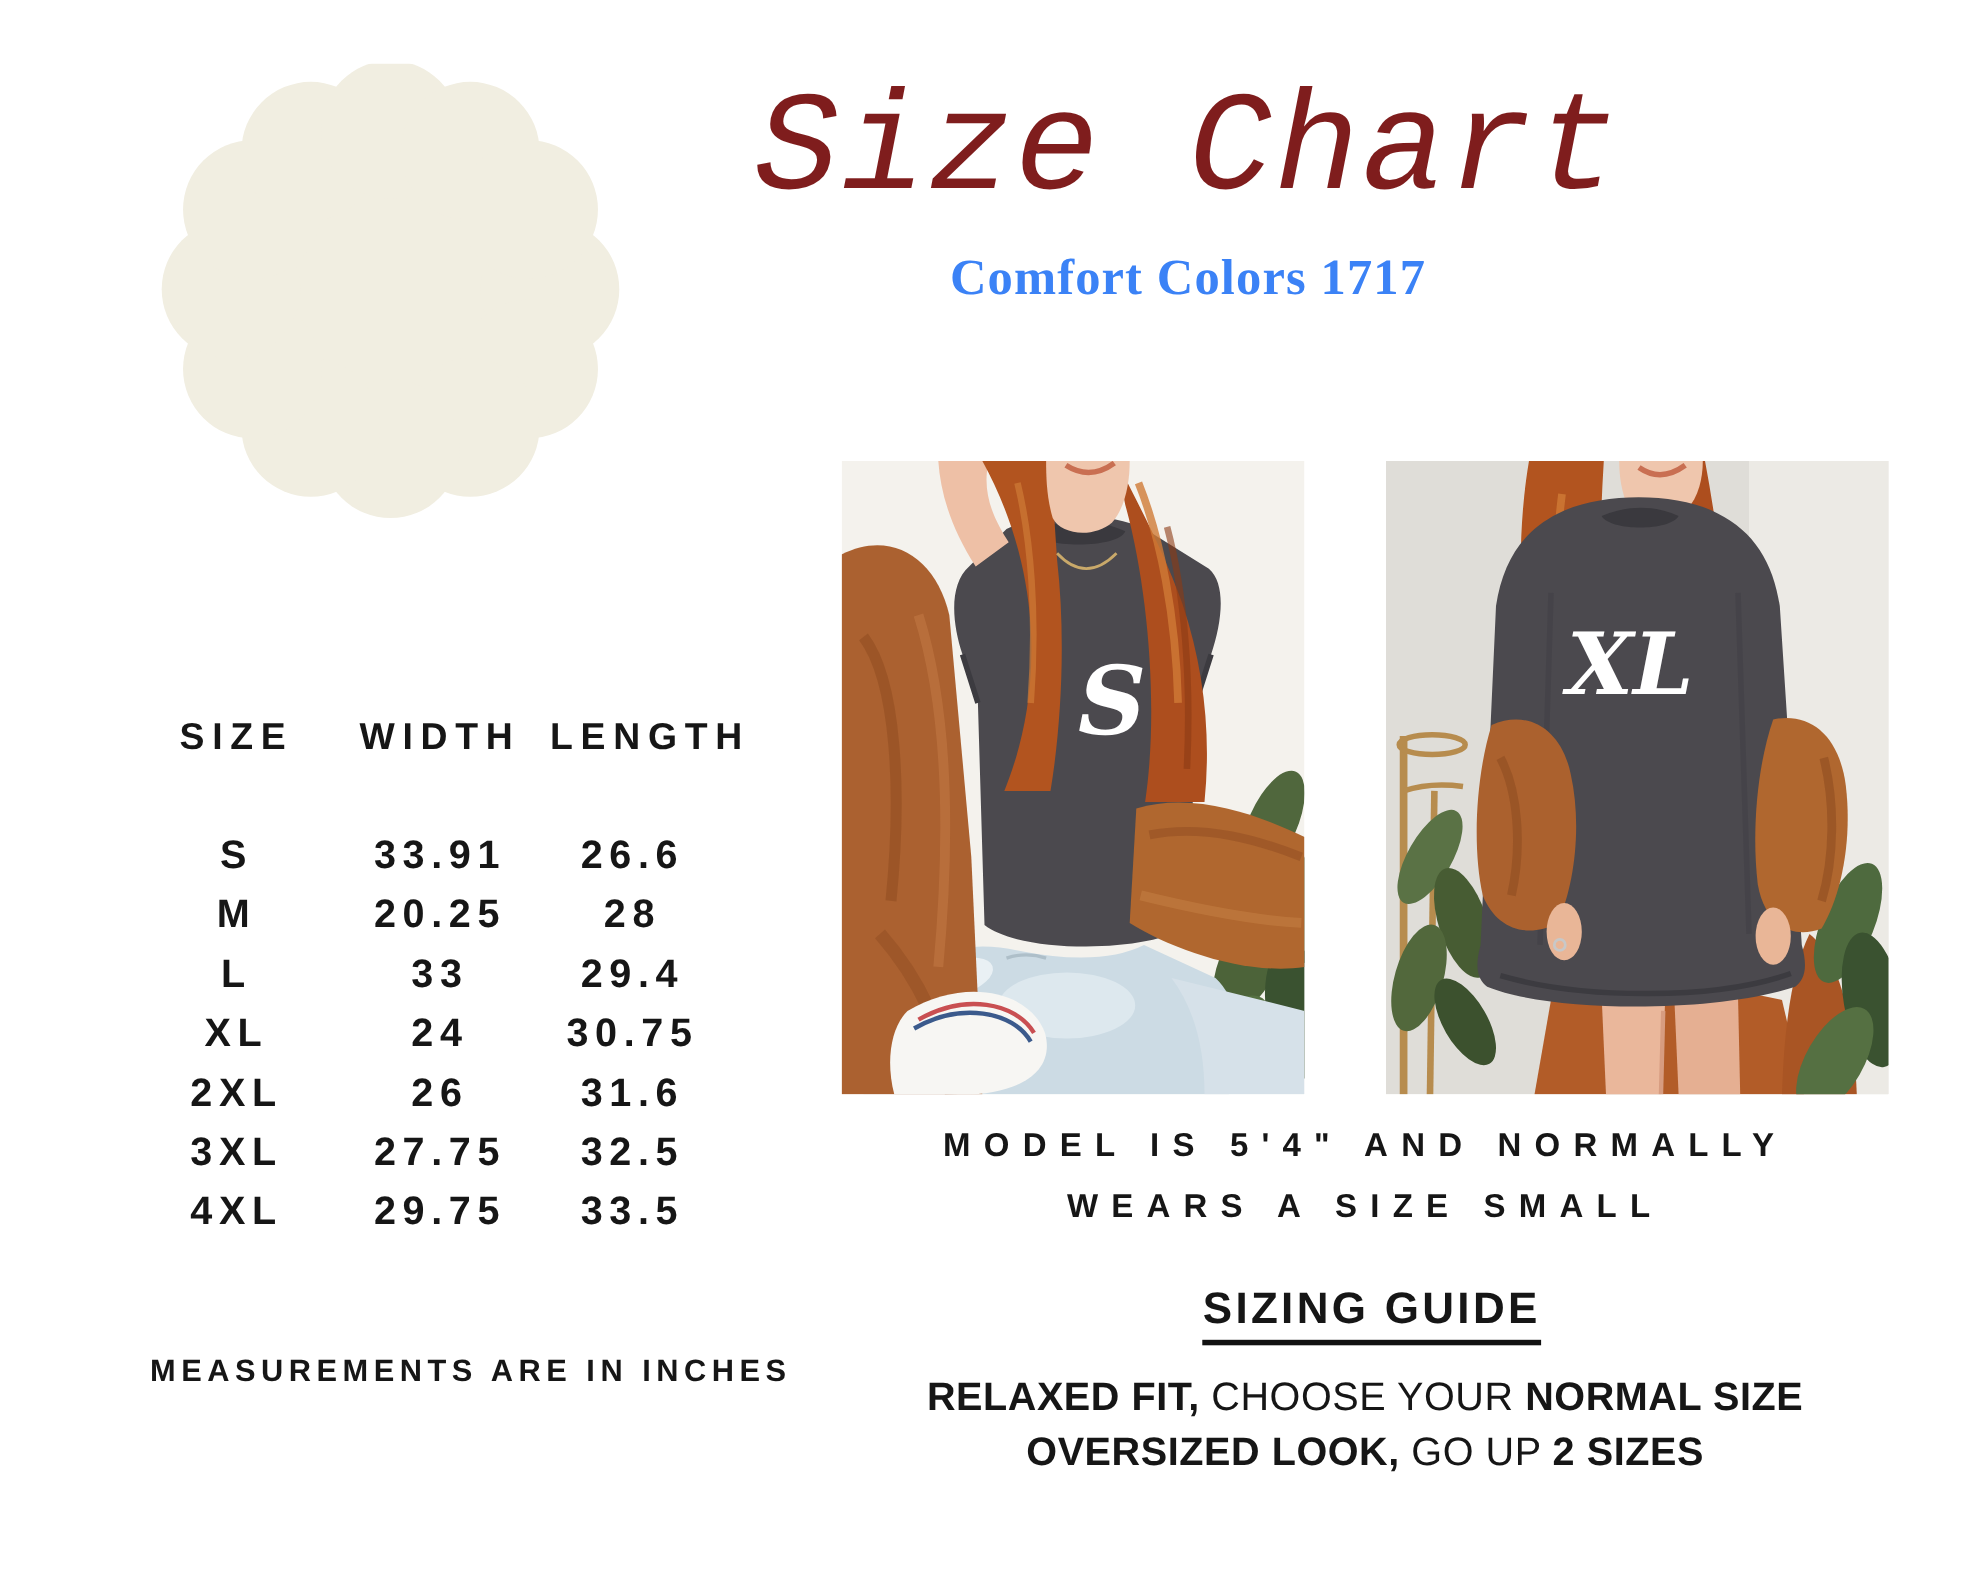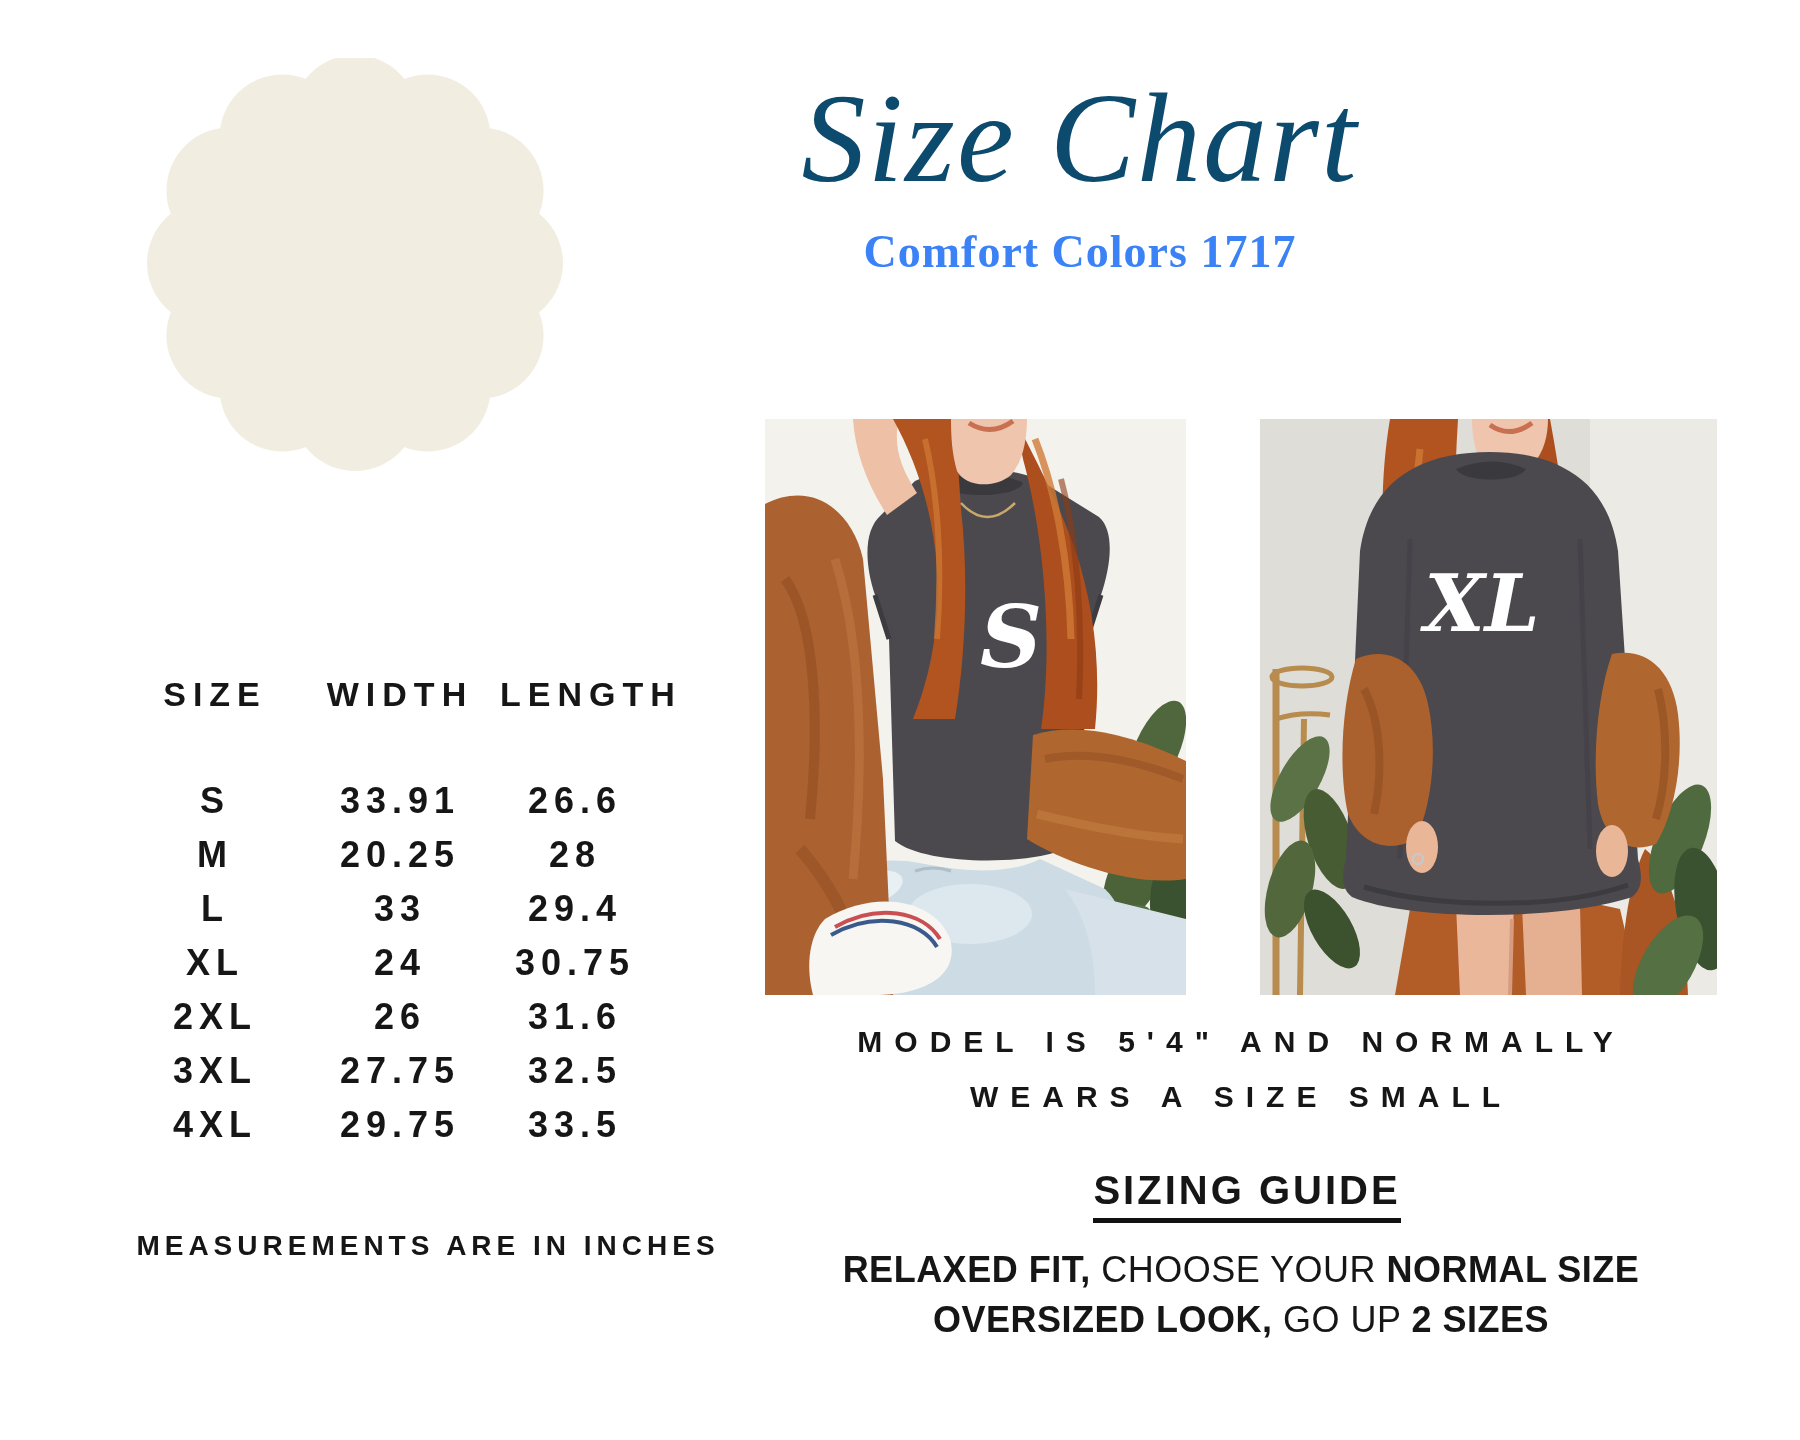--- a/index.html
+++ b/index.html
@@ -8,30 +8,30 @@
     font-family:"Liberation Sans",sans-serif;color:#161616;
   }
   .abs{position:absolute;}
 
   
   .scallop{left:140px;top:58px;width:430px;height:415px;}
 
   
   .header-block{left:680px;top:52px;width:800px;text-align:center;}
   .script-title{
-    font-family:Liberation Serif, serif;font-style:italic;font-weight:400;
-    font-size:128px;line-height:1.35;color:#0c4a6e;letter-spacing:2px;
+    font-family:Liberation Mono, monospace;font-style:italic;font-weight:400;
+    font-size:128px;line-height:1.35;color:#7f1d1d;letter-spacing:2px;
   }
   .serif-subtitle{
     font-family:"Liberation Serif",serif;font-weight:600;
     font-size:46px;line-height:1.1;color:#3b82f6;letter-spacing:1px;margin-top:2px;
   }
 
   
-  .size-table{left:130px;top:676px;width:520px;}
+  .size-table{left:130px;top:652px;width:520px;}
   .trow{display:grid;grid-template-columns:170px 200px 150px;align-items:center;}
   .trow span{display:block;text-align:center;white-space:nowrap;}
   .thead{font-size:34px;font-weight:700;letter-spacing:7px;height:36px;line-height:36px;}
   .tbody{margin-top:62px;}
   .tbody .trow{height:54px;font-size:36px;font-weight:600;letter-spacing:6px;}
   .footnote{
     left:88px;top:1230px;width:680px;text-align:center;
     font-size:28px;font-weight:700;letter-spacing:5px;white-space:nowrap;
   }
 

